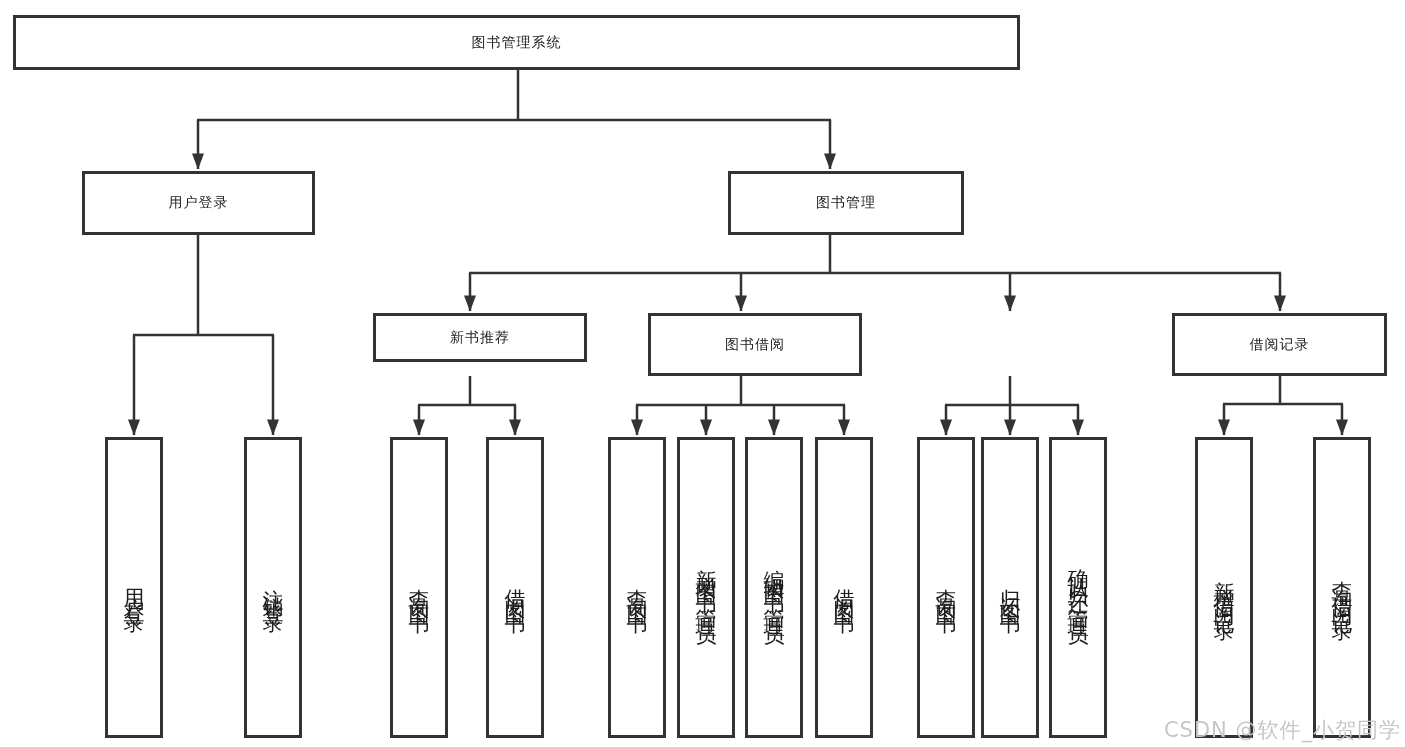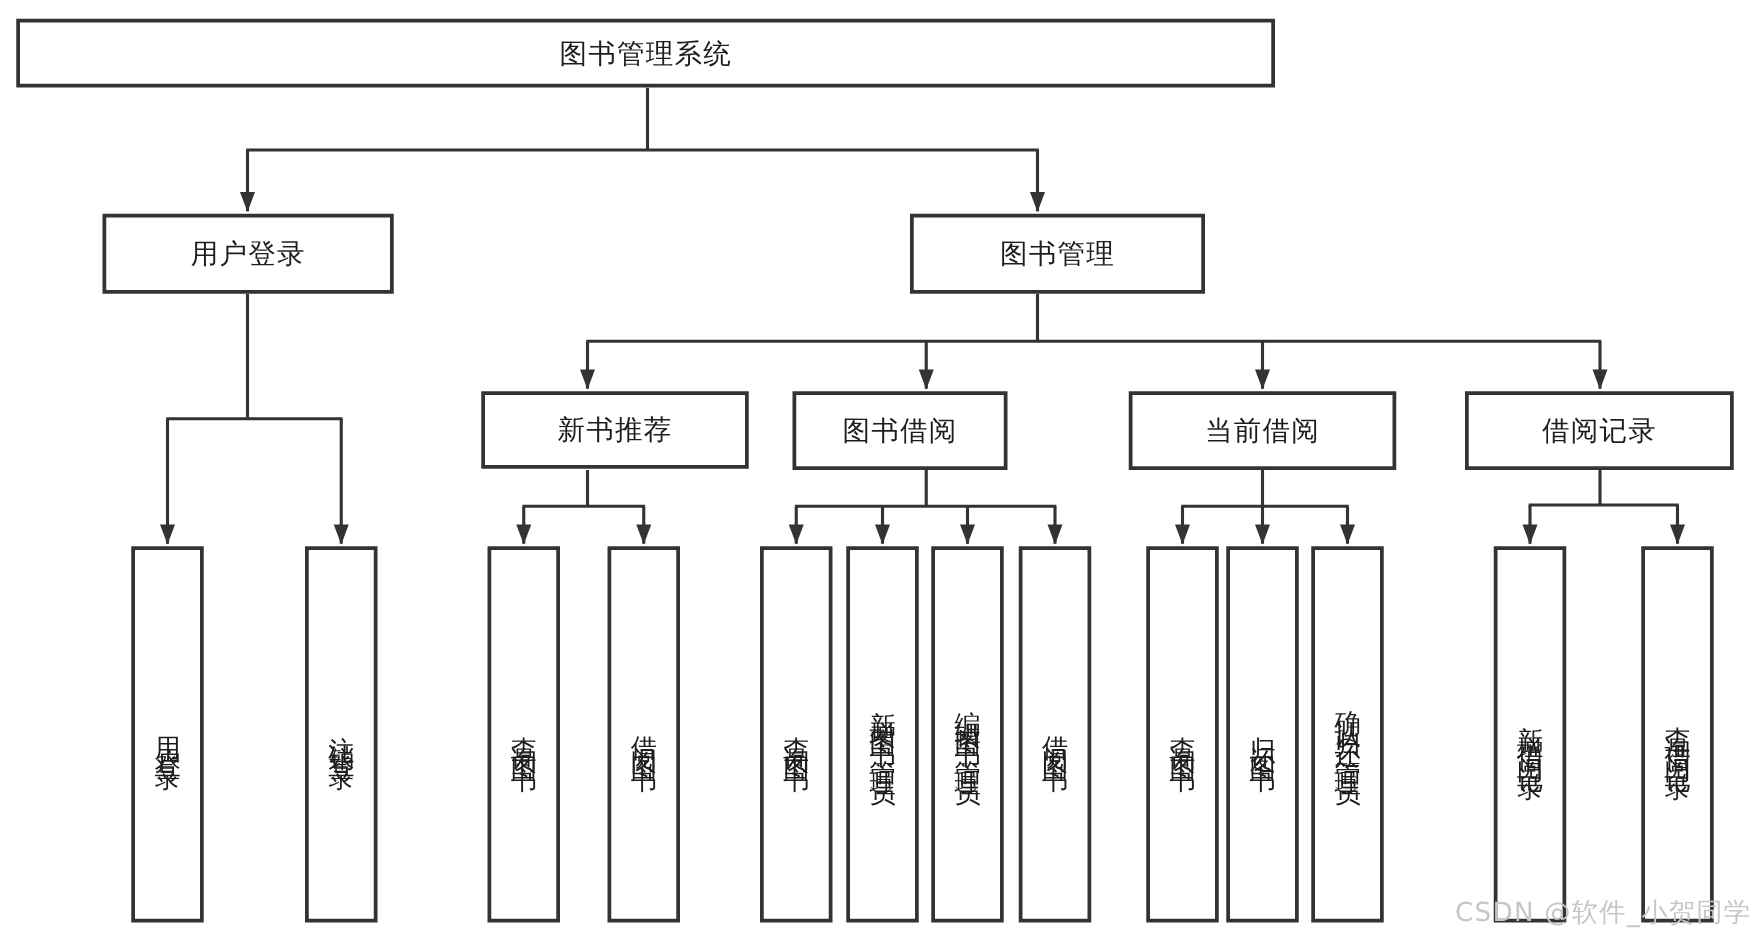--- a/index.html
+++ b/index.html
@@ -13,21 +13,21 @@
   .lines{position:absolute;left:0;top:0;z-index:1;}
   .box{
     position:absolute;
     box-sizing:border-box;
     background:#ffffff;
     border:3px solid #333333;
     display:flex;
     align-items:center;
     justify-content:center;
     color:#1d1d1f;
-    font-size:22px;
+    font-size:14px;
     letter-spacing:1px;
     text-align:center;
     z-index:2;
     white-space:nowrap;
   }
   .v{
     writing-mode:vertical-rl;
     text-orientation:mixed;
     letter-spacing:8px;
     font-size:21px;
@@ -97,23 +97,22 @@
       <line x1="1224" y1="404" x2="1224" y2="435" marker-end="url(#ah)"></line>
       <line x1="1342" y1="404" x2="1342" y2="435" marker-end="url(#ah)"></line>
     </g>
   </svg>
 
   <div class="box" style="left:13px;top:15px;width:1007px;height:55px">图书管理系统</div>
 
   <div class="box" style="left:82px;top:171px;width:233px;height:64px">用户登录</div>
   <div class="box" style="left:728px;top:171px;width:236px;height:64px">图书管理</div>
 
-  <div class="box" style="left:385px;top:313px;width:214px;height:62px">新书推荐</div>
-  <div class="box" style="left:634px;top:313px;width:172px;height:63px">图书借阅</div>
-  <div class="box" style="left:903px;top:313px;width:214px;height:63px">当前借阅</div>
+  <div class="box" style="left:373px;top:313px;width:214px;height:49px">新书推荐</div>
+  <div class="box" style="left:648px;top:313px;width:214px;height:63px">图书借阅</div>
   <div class="box" style="left:1172px;top:313px;width:215px;height:63px">借阅记录</div>
 
   <div class="box v" style="left:105px;top:437px;width:58px;height:301px">用户登录</div>
   <div class="box v" style="left:244px;top:437px;width:58px;height:301px">注销登录</div>
 
   <div class="box v" style="left:390px;top:437px;width:58px;height:301px">查询图书</div>
   <div class="box v" style="left:486px;top:437px;width:58px;height:301px">借阅图书</div>
 
   <div class="box v" style="left:608px;top:437px;width:58px;height:301px">查询图书</div>
   <div class="box v" style="left:677px;top:437px;width:58px;height:301px">新增图书（管理员）</div>

